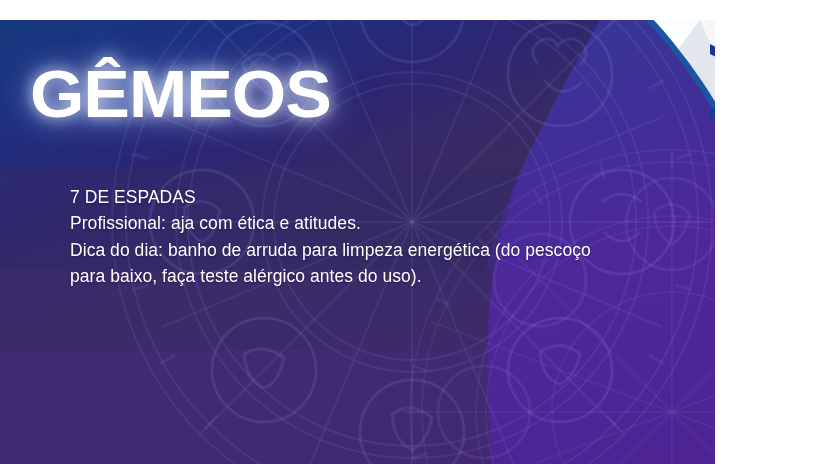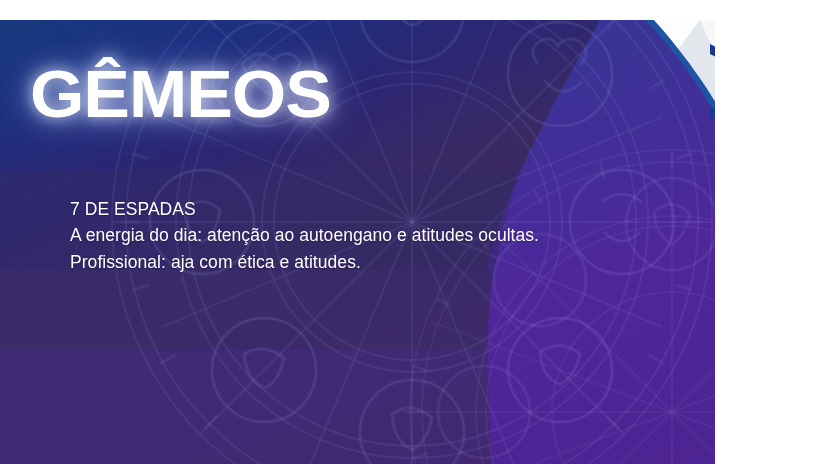--- a/index.html
+++ b/index.html
@@ -77,21 +77,21 @@
       0 0 14px rgba(235,242,255,0.85),
       0 0 30px rgba(190,212,255,0.55),
       0 0 48px rgba(150,185,255,0.35);
     white-space: nowrap;
   }
 
   
   .copy {
     position: absolute;
     left: 70px;
-    top: 176px;
+    top: 164px;
     width: 530px;
     margin: 0;
     color: #ffffff;
     font-size: 17.5px;
     line-height: 26.4px;
     letter-spacing: 0.05px;
     text-shadow: 0 1px 2px rgba(20,8,50,0.40);
   }
   .copy .ln { display: block; }
 
@@ -298,22 +298,22 @@
         <circle cx="280" cy="468" r="46"></circle>
         <path d="M262,456 q18,-16 36,2 q-6,24 -18,30 q-16,-8 -18,-32Z"></path>
       </g>
     </svg>
   </div>
 
   <h1 class="title">GÊMEOS</h1>
 
   <div class="copy">
     <span class="ln">7 DE ESPADAS</span>
-    <span class="ln">A energia do dia: atenção ao autoengano e atitudes ocultas.</span>
     <span class="ln">Profissional: aja com ética e atitudes.</span>
+    <span class="ln">Dica do dia: banho de arruda para limpeza energética (do pescoço para baixo, faça teste alérgico antes do uso).</span>
   </div>
 
   <div class="glyph">
     <svg viewBox="0 0 86 96" aria-hidden="true">
       <g fill="#17399a">
         <path d="M2,10 C24,22 62,22 84,10 L84,20 C62,32 24,32 2,20 Z"></path>
         <path d="M2,76 C24,64 62,64 84,76 L84,86 C62,74 24,74 2,86 Z"></path>
         <rect x="20" y="18" width="10" height="60"></rect>
         <rect x="56" y="18" width="10" height="60"></rect>
       </g>

